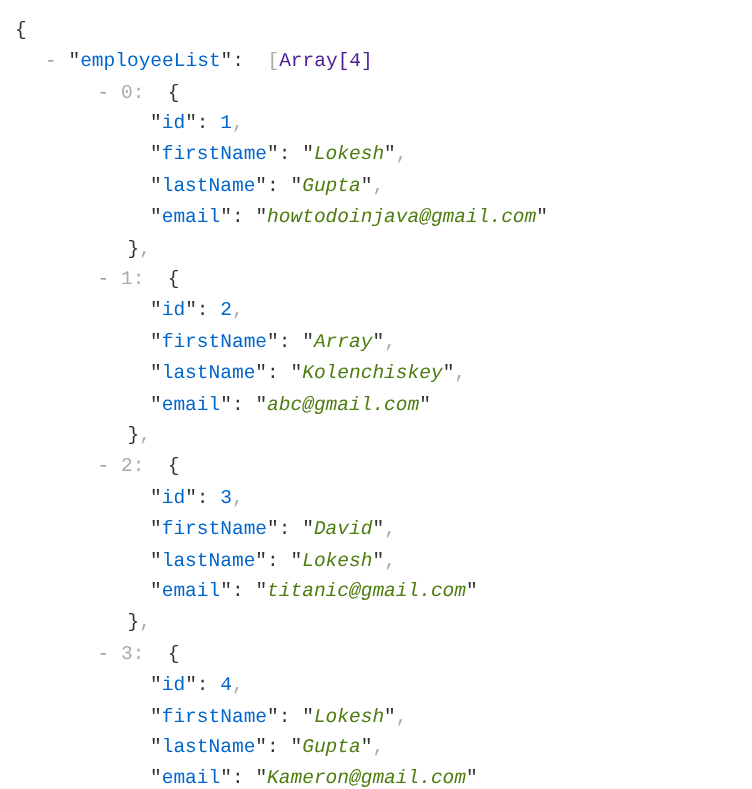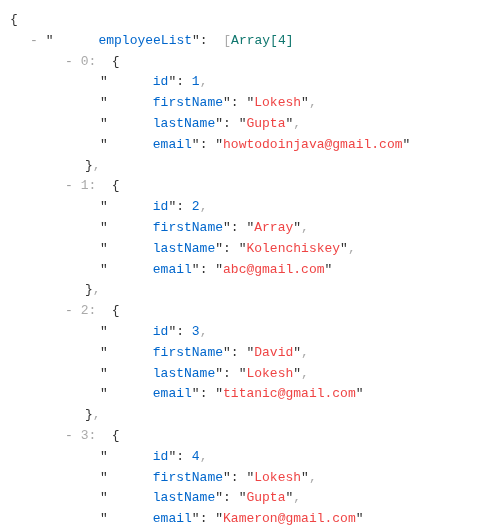--- a/index.html
+++ b/index.html
@@ -15,36 +15,36 @@
       line-height: 1.6;
       white-space: pre;
     }
     .toggle {
       color: #999;
       cursor: pointer;
       user-select: none;
     }
     .key {
       color: #0066cc;
-      margin-left: 45px;
     }
     .string {
-      color: #ef4444;
+      color: #4d7c0f;
+      font-style: italic;
     }
     .number {
       color: #0066cc;
     }
     .punct {
       color: #333;
     }
     .comma-light {
       color: #aaa;
     }
     .array-meta {
-      color: #0f766e;
+      color: #4c1d95;
     }
     .index {
       color: #aaa;
     }
     .bracket {
       color: #aaa;
     }
     .indent-1 { padding-left: 20px; }
     .indent-2 { padding-left: 55px; }
     .indent-3 { padding-left: 90px; }

